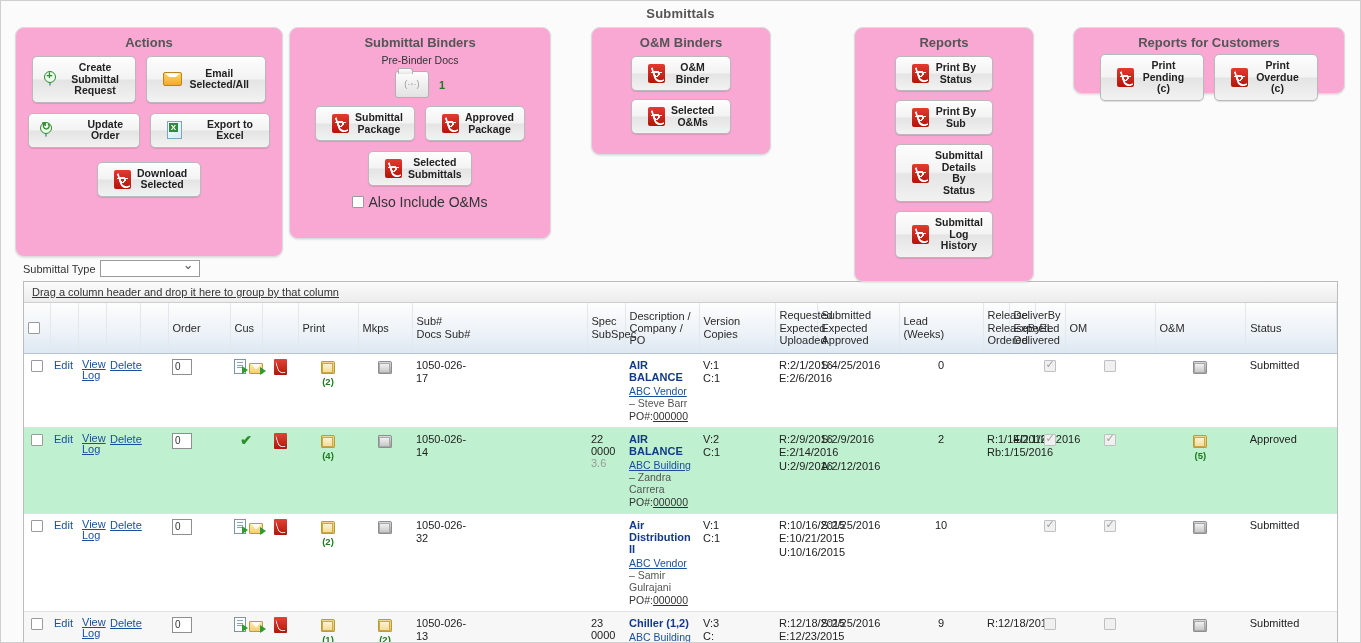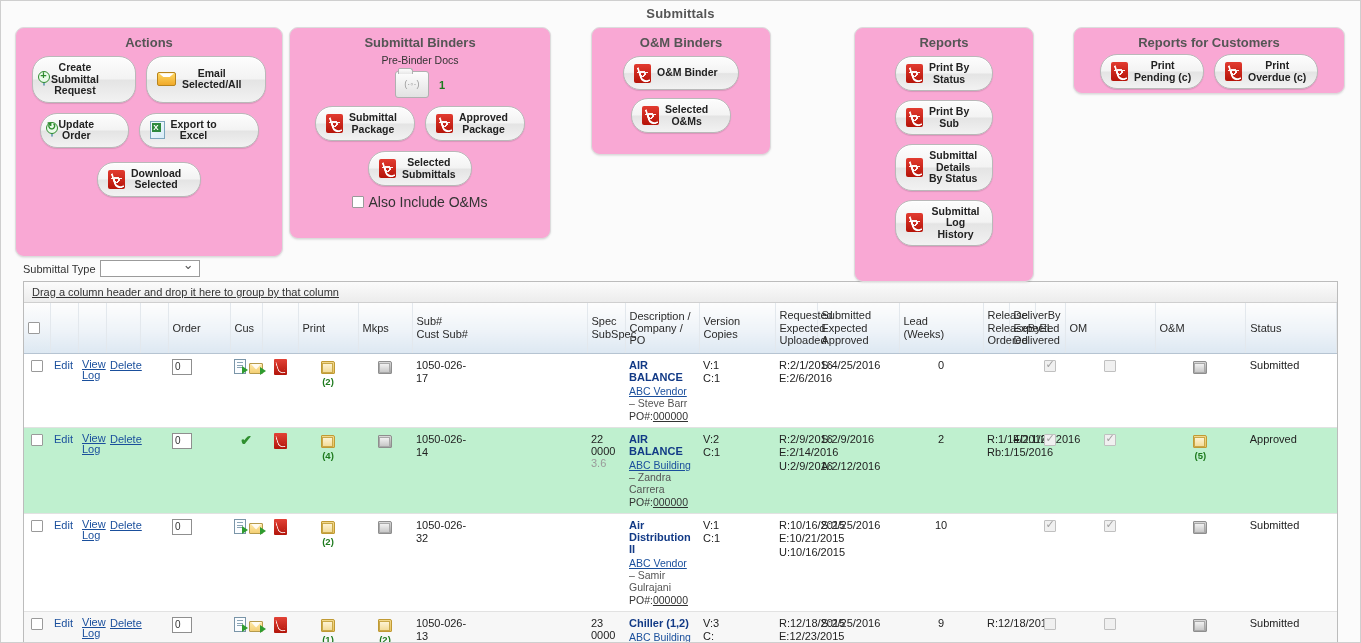--- a/index.html
+++ b/index.html
@@ -53,25 +53,26 @@
   .panel-body { padding: 2px 10px 10px 10px; }
 
   
   .btn-row { display: flex; justify-content: center; gap: 10px; margin-bottom: 10px; }
   .btn {
     display: inline-flex;
     align-items: center;
     gap: 6px;
     background: linear-gradient(to bottom, #fdfdfd 0%, #f3f3f3 48%, #e4e4e4 52%, #f2f2f2 100%);
     border: 1px solid #b9b9b9;
-    border-radius: 17px;
-    padding: 5px 10px;
+    border-radius: 5px;
+    padding: 5px 16px;
     cursor: pointer;
     box-shadow: 0 1px 1px rgba(0,0,0,.12), inset 0 1px 0 #fff;
     min-height: 34px;
+    justify-content: space-between;
   }
   .btn-label {
     font-size: 10.5px;
     font-weight: bold;
     color: #222;
     line-height: 11.5px;
     text-align: center;
     white-space: pre-line;
   }
 
@@ -340,21 +341,21 @@
 Submittal
 Request</span>
           </div>
           <div class="btn" style="width:120px">
             <span class="ico ico-mail"></span>
             <span class="btn-label">Email
 Selected/All</span>
           </div>
         </div>
         <div class="btn-row">
-          <div class="btn" style="width:89px">
+          <div class="btn" style="width:112px">
             <span class="ico" style="position:relative;">
               <span class="ico-doc"></span><span class="badge-circle refresh"></span>
             </span>
             <span class="btn-label">Update
 Order</span>
           </div>
           <div class="btn" style="width:120px">
             <span class="ico ico-xls"></span>
             <span class="btn-label">Export to
 Excel</span>
@@ -401,21 +402,21 @@
           <span class="cb"></span>
           <span style="font-size:14px;color:#333;">Also Include O&amp;Ms</span>
         </div>
       </div>
     </div>
 
     <div class="panel" style="left:590px; top:0; width:180px; height:128px;">
       <div class="panel-title">O&amp;M Binders</div>
       <div class="panel-body" style="padding-top:2px;">
         <div class="btn-row" style="margin-bottom:8px;">
-          <div class="btn" style="width:116px">
+          <div class="btn" style="width:100px">
             <span class="ico ico-pdf"></span>
             <span class="btn-label">O&amp;M Binder</span>
           </div>
         </div>
         <div class="btn-row">
           <div class="btn" style="width:100px">
             <span class="ico ico-pdf"></span>
             <span class="btn-label">Selected
 O&amp;Ms</span>
           </div>
@@ -519,21 +520,21 @@
           <th></th>
           <th></th>
           <th></th>
           <th></th>
           <th>Order</th>
           <th>Cus</th>
           <th></th>
           <th>Print</th>
           <th>Mkps</th>
           <th><span class="multi">Sub#
-Cust Sub#</span></th>
+Docs Sub#</span></th>
           <th><span class="multi">Spec
 SubSpec</span></th>
           <th>Description / Company / PO</th>
           <th><span class="multi">Version
 Copies</span></th>
           <th><span class="multi">Requested
 Expected
 Uploaded</span></th>
           <th><span class="multi">Submitted
 Expected

